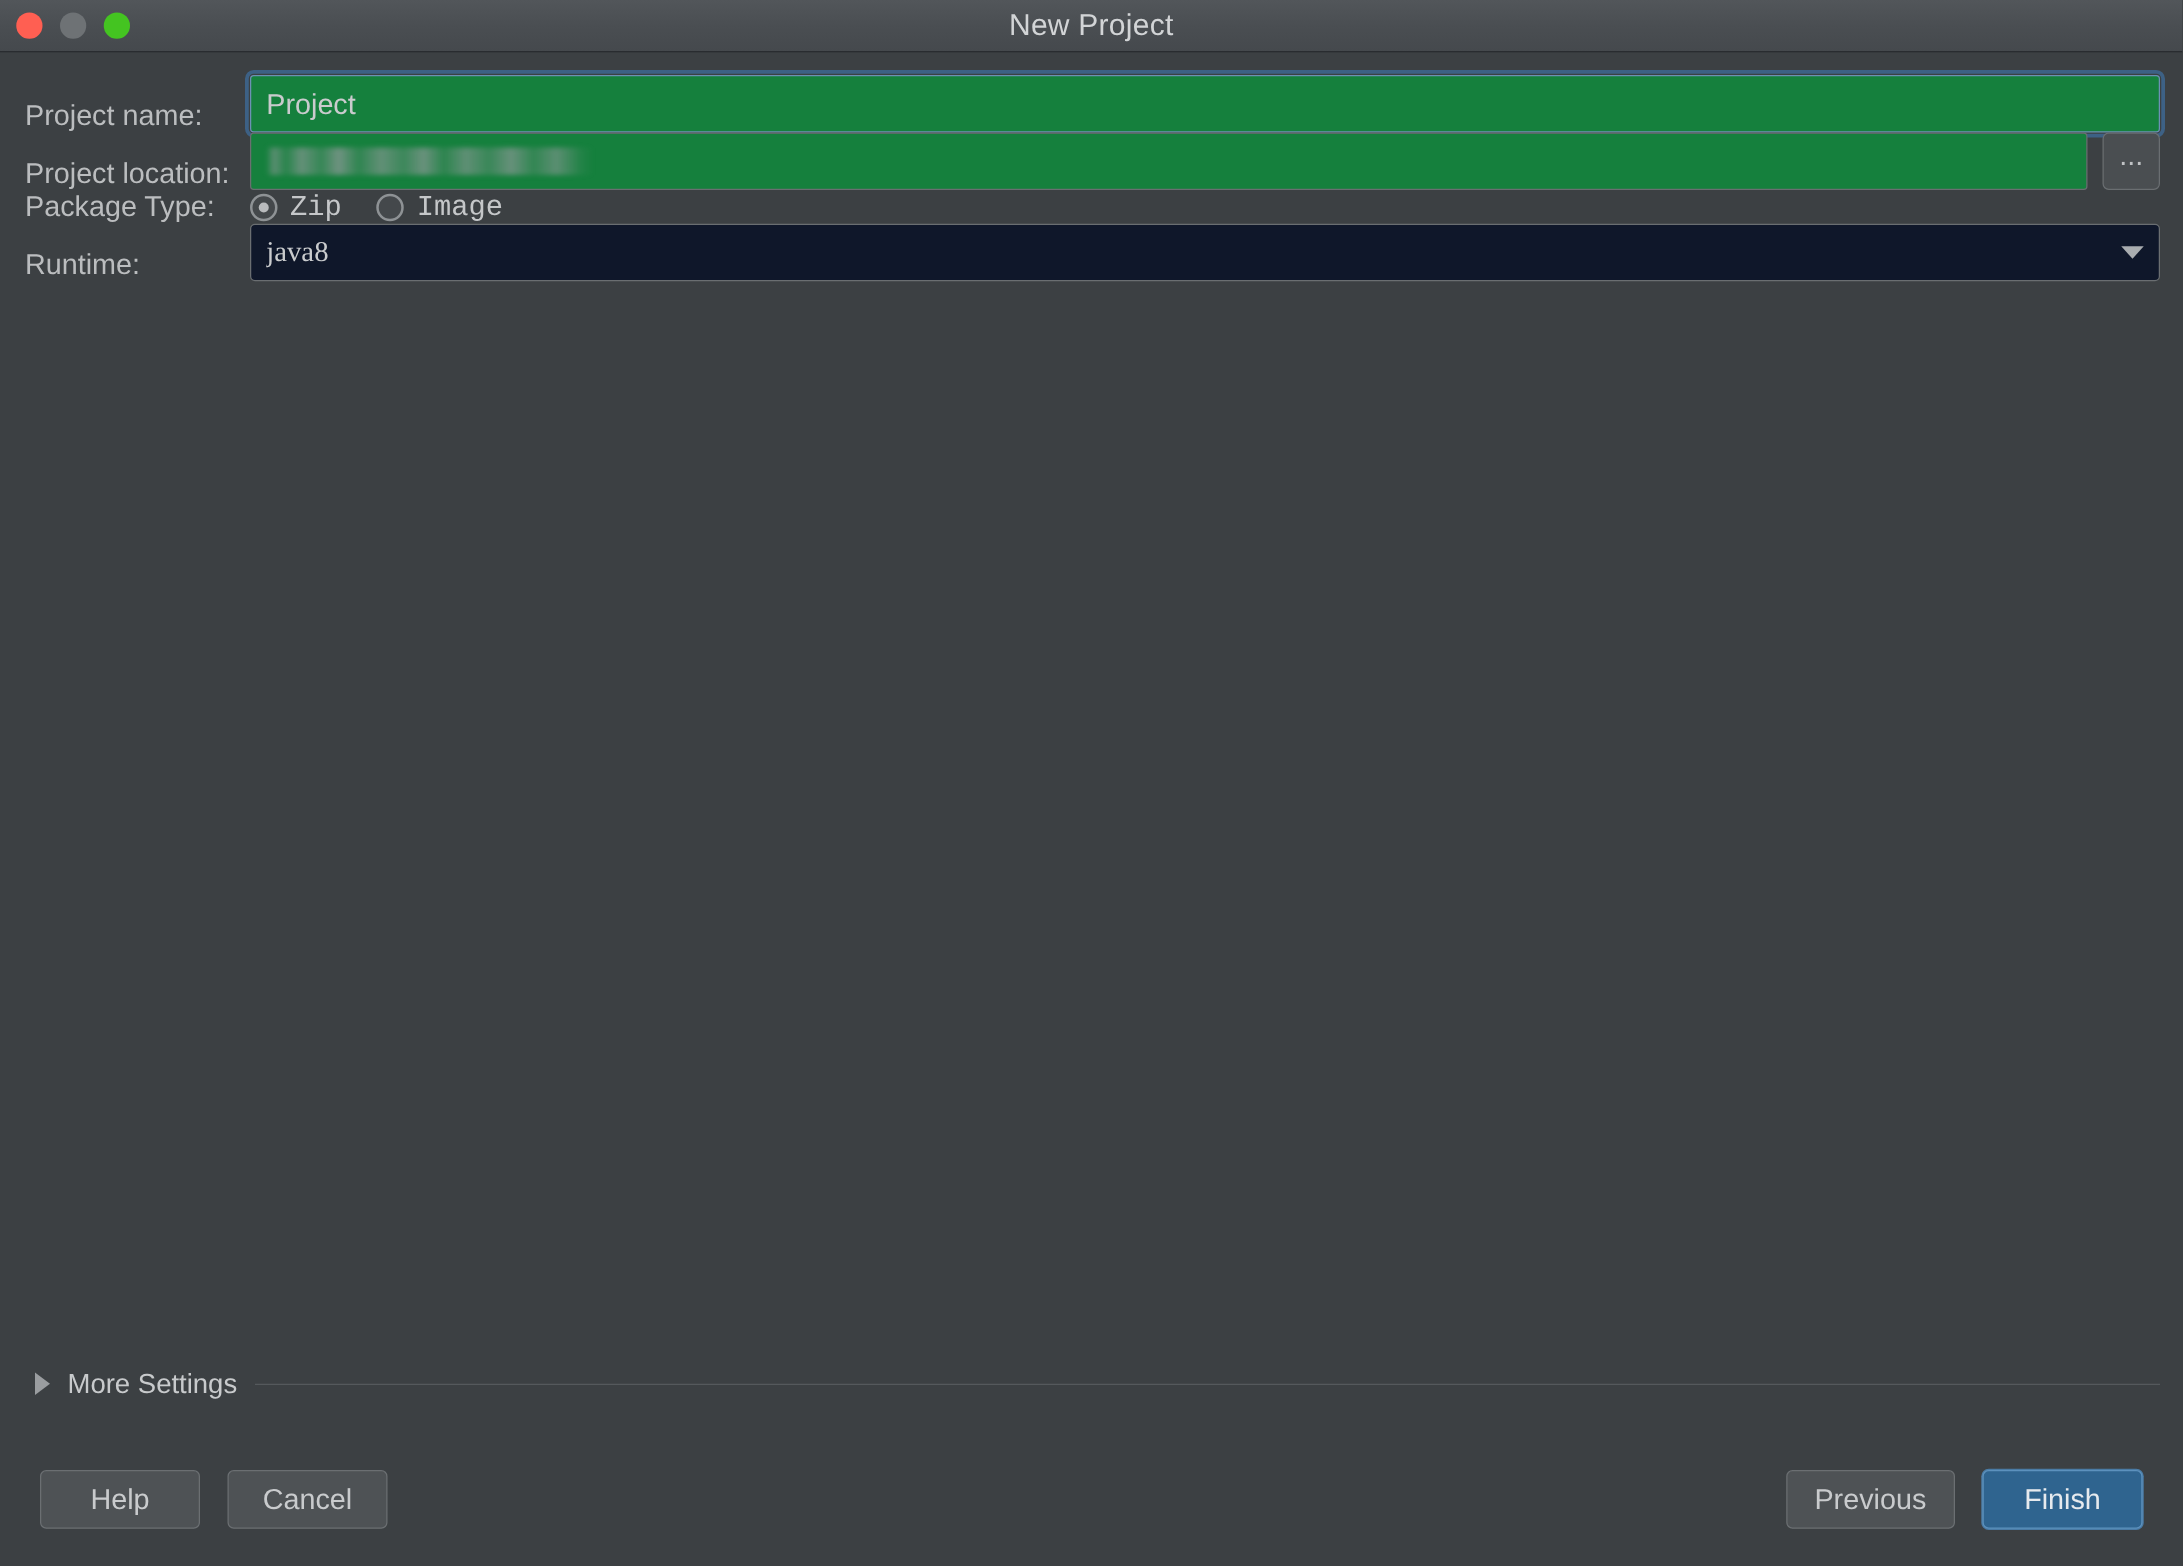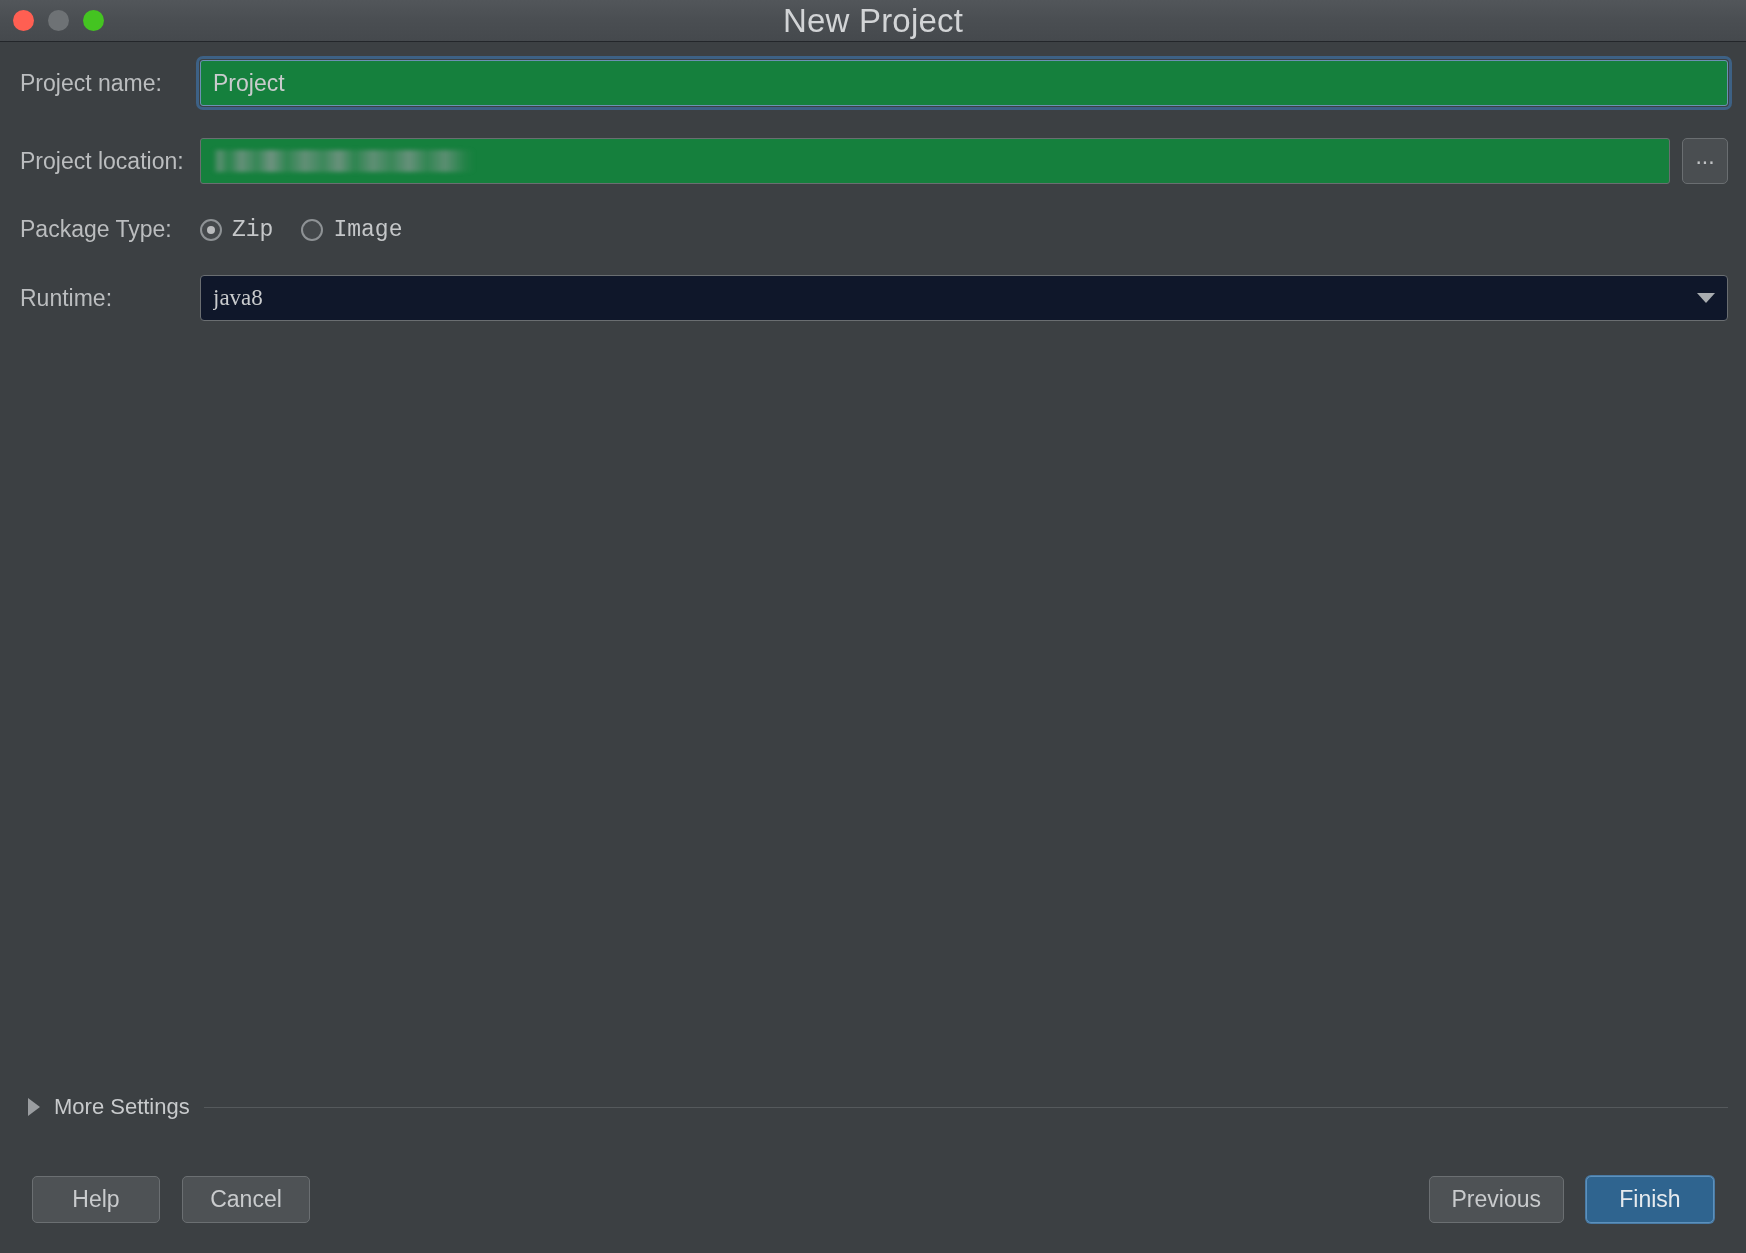--- a/index.html
+++ b/index.html
@@ -37,39 +37,39 @@
   .light {
     width: 21px;
     height: 21px;
     border-radius: 50%;
     display: block;
   }
   .light.close  { background: #ff5f52; }
   .light.min    { background: #6e7275; }
   .light.zoom   { background: #44c421; }
   .window-title {
-    font-size: 33px;
+    font-size: 24px;
     color: #d2d4d6;
     letter-spacing: 0.2px;
   }
 
   
   .dialog-body {
     position: relative;
     height: 1212px;
     background: #3c4043;
   }
 
   .form {
     padding: 18px 0 0 0;
   }
   .row {
     display: flex;
-    align-items: center;
-    margin-bottom: 32px;
+    align-items: flex-end;
+    margin-bottom: 0;
     padding-right: 18px;
   }
   .row-label {
     width: 200px;
     flex: 0 0 200px;
     text-align: left;
     padding-left: 20px;
     box-sizing: border-box;
     font-size: 23px;
     color: #bbbdbf;

